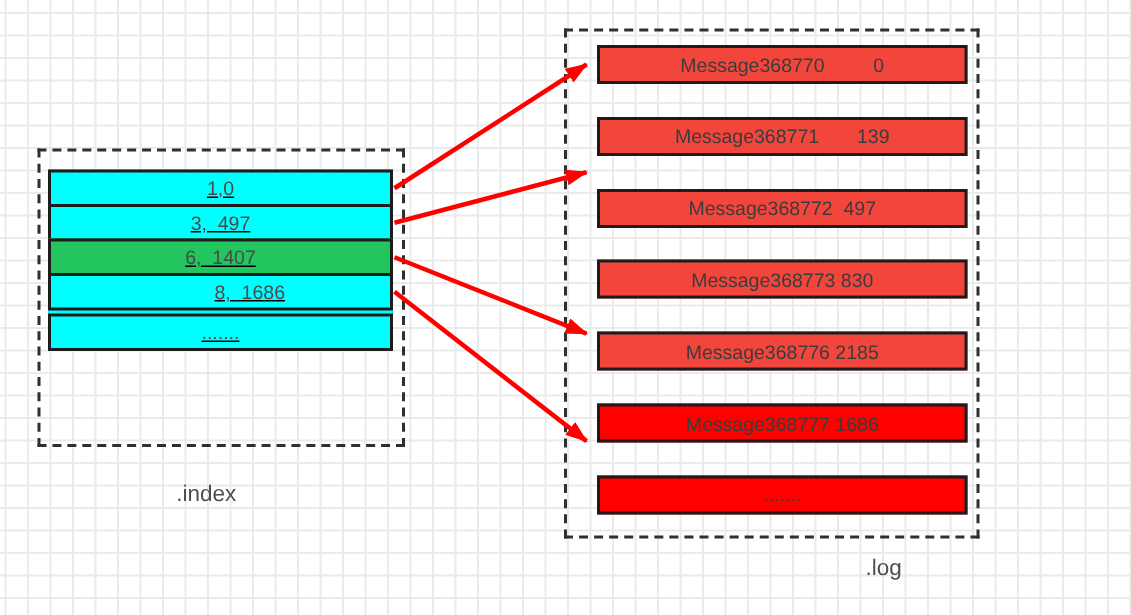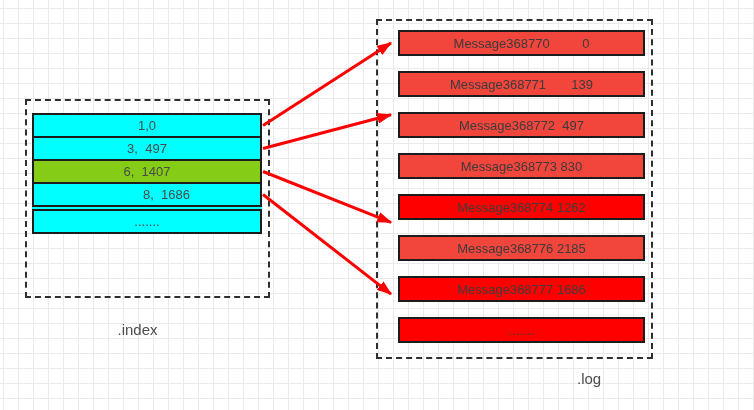--- a/index.html
+++ b/index.html
@@ -32,20 +32,21 @@
     background: transparent;
   }
   #index-box { left: 25px; top: 99px;  width: 245px; height: 199px; }
   #log-box   { left: 376px; top: 19px; width: 277px; height: 340px; }
 
   
   #index-stack {
     position: absolute;
     left: 32px; top: 113px; width: 230px;
     background: #00ffff;
+    text-decoration: underline;
   }
   .idx-row {
     box-sizing: border-box;
     height: 25px;
     margin-top: -2px;
     border: 2px solid #1c1c1c;
     display: flex;
     align-items: center;
     justify-content: center;
     font-size: 13px;
@@ -96,35 +97,34 @@
 </head>
 <body>
 
 <div id="canvas">
 
   <div id="index-box" class="dashed-box"></div>
 
   <div id="index-stack">
       <div class="idx-row" style="background: rgb(0, 255, 255);">1,0</div>
       <div class="idx-row" style="background: rgb(0, 255, 255);">3,  497</div>
-      <div class="idx-row" style="background: #84cc16;">6,  1407</div>
+      <div class="idx-row" style="background: #22c55e;">6,  1407</div>
       <div class="idx-row" style="background: rgb(0, 255, 255); padding-left: 39px;">8,  1686</div>
       <div class="idx-row" style="background: rgb(0, 255, 255);">.......</div>
     </div>
 
   <div id="index-label" class="file-label">.index</div>
 
   <div id="log-box" class="dashed-box"></div>
 
   <div id="log-stack">
       <div class="log-row" style="background: rgb(242, 69, 60);">Message368770         0</div>
       <div class="log-row" style="background: rgb(242, 69, 60);">Message368771       139</div>
       <div class="log-row" style="background: rgb(242, 69, 60);">Message368772  497</div>
       <div class="log-row" style="background: rgb(242, 69, 60);">Message368773 830</div>
-      <div class="log-row" style="background: rgb(255, 0, 0);">Message368774 1262</div>
       <div class="log-row" style="background: rgb(242, 69, 60);">Message368776 2185</div>
       <div class="log-row" style="background: rgb(255, 0, 0);">Message368777 1686</div>
       <div class="log-row" style="background: rgb(255, 0, 0);">.......</div>
     </div>
 
   <div id="log-label" class="file-label">.log</div>
 
   <svg id="arrows" viewBox="0 0 754 410" xmlns="http://www.w3.org/2000/svg">
     <defs>
       <marker id="arrowhead" markerWidth="5" markerHeight="3.6" refX="4.6" refY="1.8" orient="auto" markerUnits="strokeWidth">

